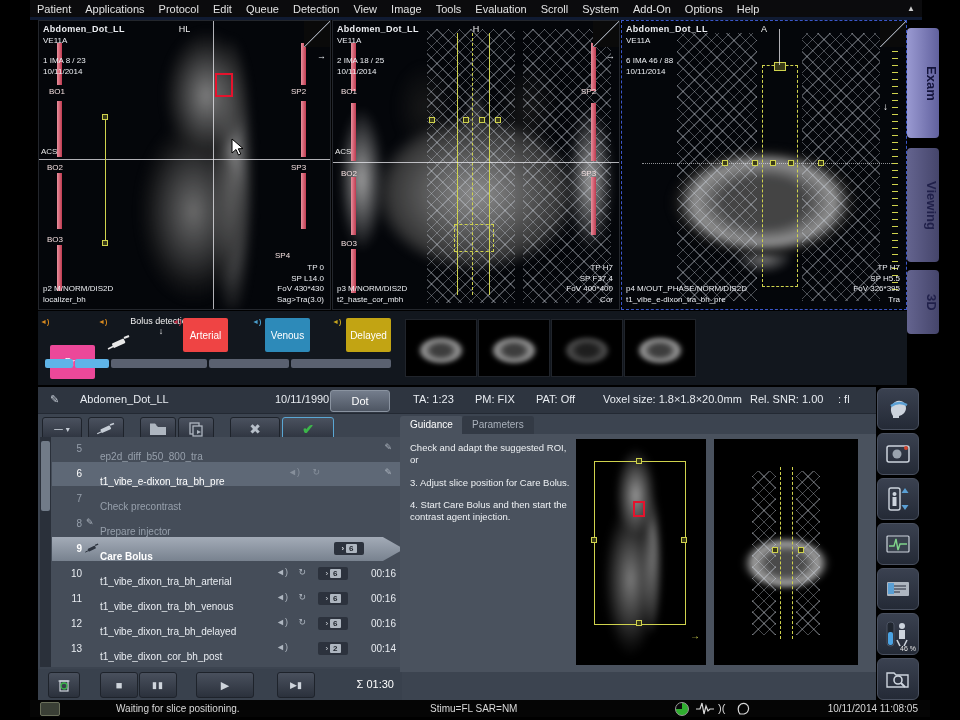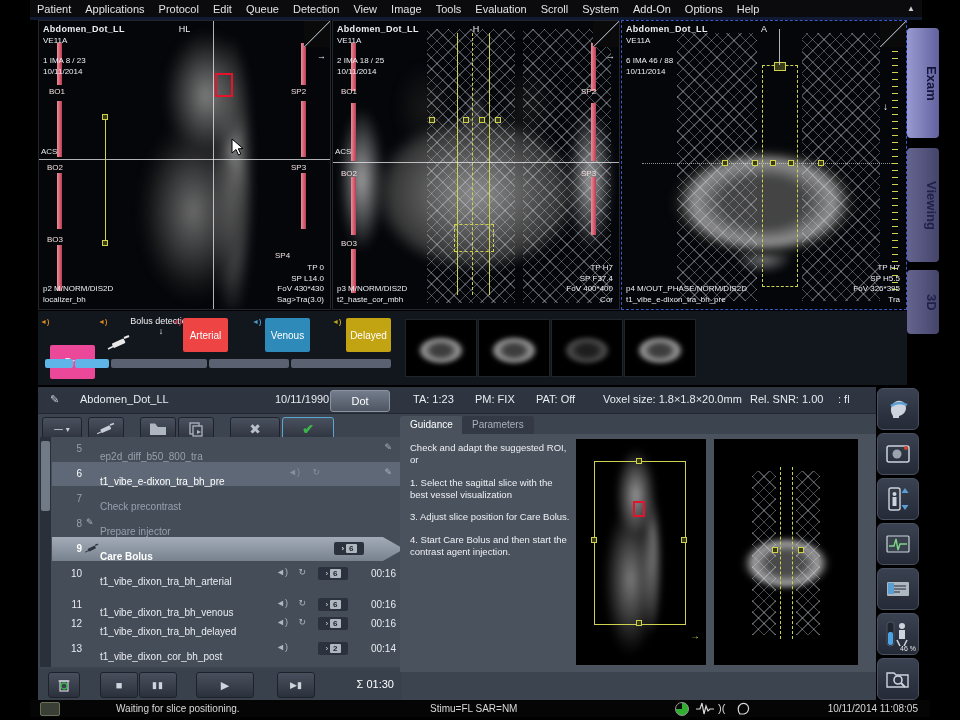--- a/index.html
+++ b/index.html
@@ -416,21 +416,21 @@
       <span class="rnum">10</span>
       <span class="rname">t1_vibe_dixon_tra_bh_arterial</span>
       <span class="ricon" style="right:112px;">◄)</span>
       <span class="ricon" style="right:94px;">↻</span>
       <span class="badge" style="right:52px;">
         <span class="ba">›</span>
         <span class="bn">6</span>
       </span>
       <span class="rtime">00:16</span>
     </div>
-    <div class="row" style="top:156px;text-decoration:underline;">
+    <div class="row" style="top:150px;text-decoration:underline;">
       <span class="rnum">11</span>
       <span class="rname">t1_vibe_dixon_tra_bh_venous</span>
       <span class="ricon" style="right:112px;">◄)</span>
       <span class="ricon" style="right:94px;">↻</span>
       <span class="badge" style="right:52px;">
         <span class="ba">›</span>
         <span class="bn">6</span>
       </span>
       <span class="rtime">00:16</span>
     </div>
@@ -476,21 +476,20 @@
     </div>
     <div class="tbtn" style="left:239px;width:36px;">
       <span style="font-size:9px;">▶▮</span>
     </div>
     <span class="sigma">Σ 01:30</span>
   </div>
 
   <div class="guide">
     <div class="gtext">
       <p>Check and adapt the suggested ROI, or</p>
-      <p>1. Select the sagittal slice with the best vessel visualization</p>
       <p>3. Adjust slice position for Care Bolus.</p>
       <p>4. Start Care Bolus and then start the contrast agent injection.</p>
     </div>
     <div class="gimg" style="left:176px;width:130px;">
       <div class="sagblob"></div>
       <div class="abs" style="left:18px;top:22px;width:90px;height:162px;border:1px solid #cfd24d;"></div>
       <div class="abs handle" style="left:60px;top:19px;"></div>
       <div class="abs handle" style="left:15px;top:98px;"></div>
       <div class="abs handle" style="left:105px;top:98px;"></div>
       <div class="abs handle" style="left:60px;top:181px;"></div>

